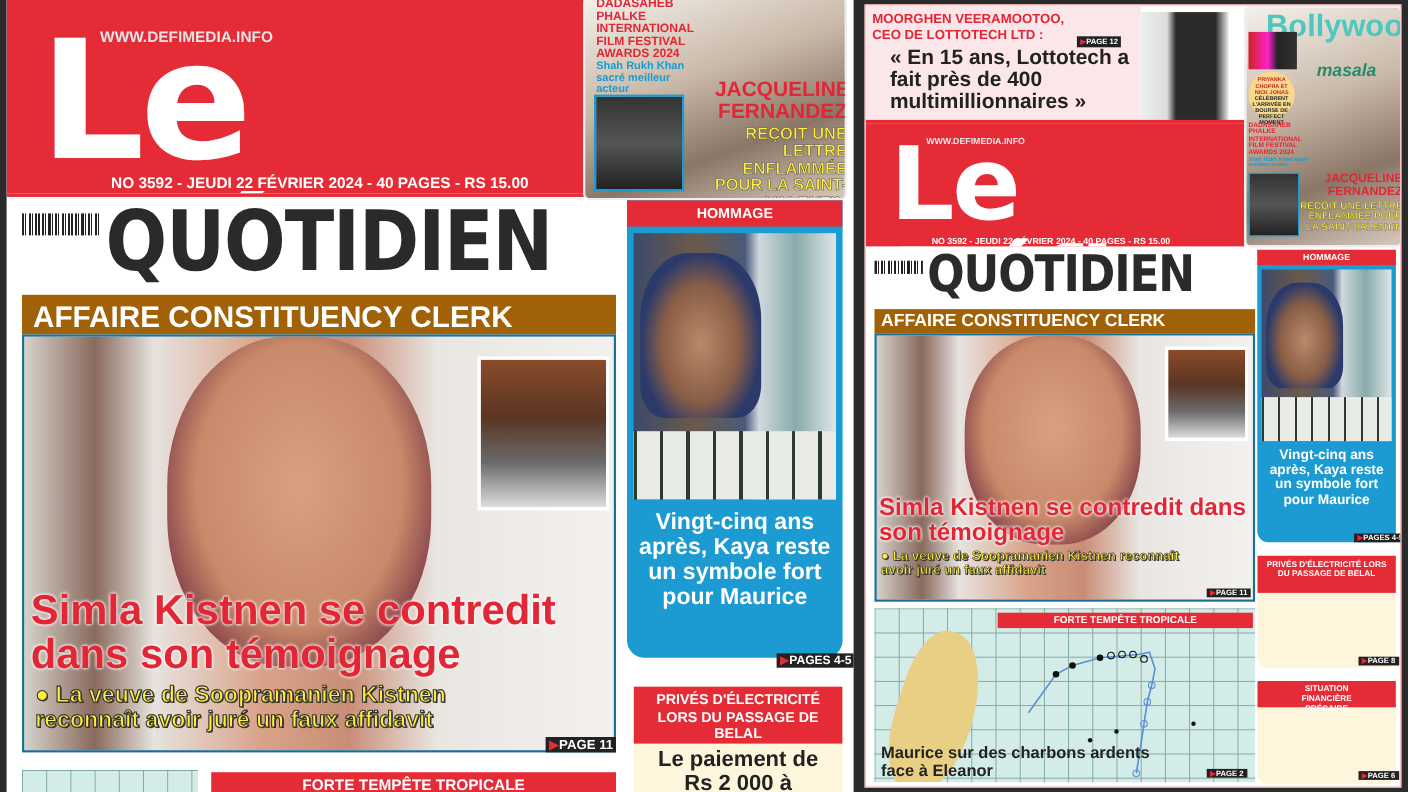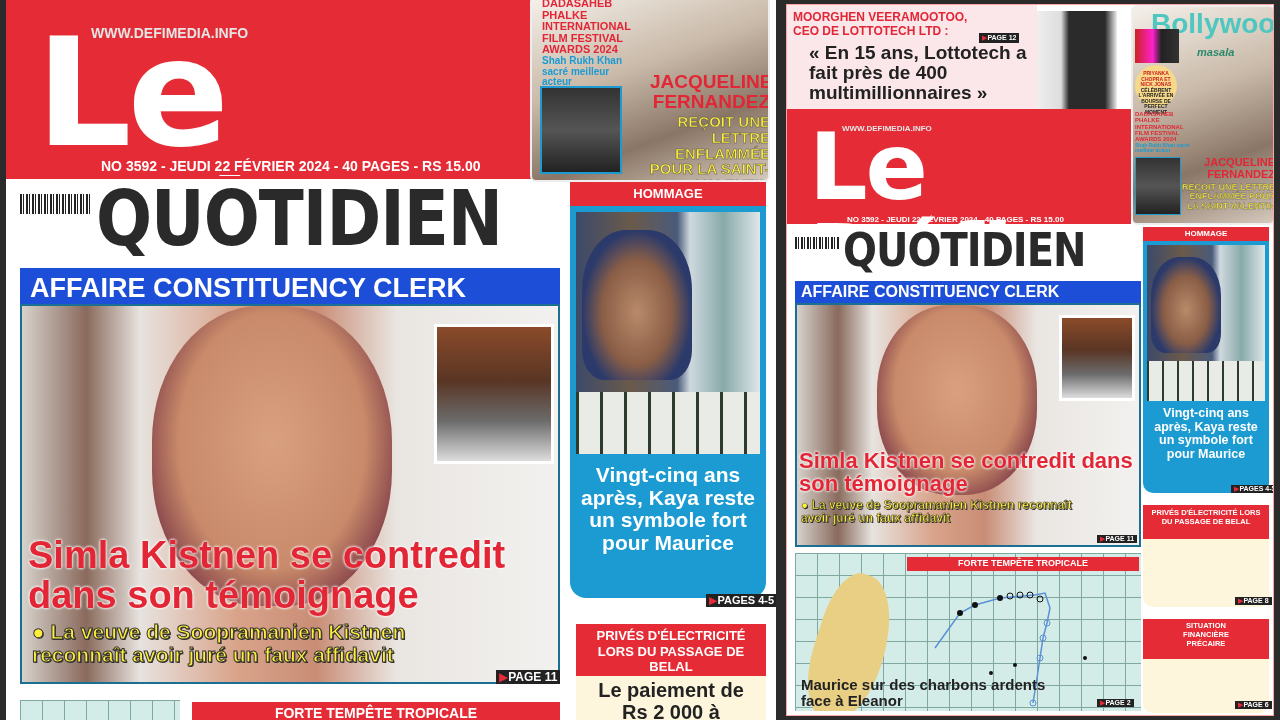--- a/index.html
+++ b/index.html
@@ -7,21 +7,21 @@
   .abs{position:absolute}
   
   #left{position:absolute;left:6px;top:0;width:770px;height:720px;background:#fff;overflow:hidden}
   #right{position:absolute;left:786px;top:4px;width:488px;height:712px;background:#fff;overflow:hidden;border:1px solid #fca5a5}
   .masthead{position:absolute;background:#e52b35;overflow:hidden}
   .logo{position:absolute;color:#fff;font-family:"DejaVu Sans",sans-serif;font-weight:900;letter-spacing:-4px;line-height:1}
   .url{position:absolute;color:#e5e5e5;font-weight:700}
   .issue{position:absolute;color:#fff;font-weight:700;white-space:nowrap}
   .quot{position:absolute;color:#2a2a2a;font-family:"DejaVu Sans",sans-serif;font-weight:700;transform-origin:left top;letter-spacing:-1px;line-height:1}
   .barcode{position:absolute;background:repeating-linear-gradient(90deg,#222 0 2px,#fff 2px 3px,#222 3px 4px,#fff 4px 6px)}
-  .kicker-blue{position:absolute;background:#1d4ed8;color:#fff;font-weight:900;white-space:nowrap;overflow:hidden}
+  .kicker-blue{position:absolute;background:#a16207;color:#fff;font-weight:900;white-space:nowrap;overflow:hidden}
   .photo-main{position:absolute;border:2px solid #1b6f93;background:linear-gradient(90deg,#d6d2cc 0%,#8a6a5c 12%,#e7e3df 22%,#d9a38a 40%,#c98d76 55%,#e9e6e2 70%,#f3f1ef 100%)}
   .face{position:absolute;border-radius:45%;background:radial-gradient(ellipse at 50% 45%,#d9a07f 0%,#c88a6a 55%,#7e3a46 80%,rgba(0,0,0,0) 82%)}
   .inset{position:absolute;border:3px solid #fff;background:linear-gradient(180deg,#8a4b2a 0%,#5a3524 40%,#6b6b6b 70%,#ddd 100%)}
   .headline-red{position:absolute;color:#e32636;font-weight:900;line-height:1.05;text-shadow:0 0 3px #fff,0 0 3px #fff}
   .sub-yellow{position:absolute;color:#ffef3a;font-weight:900;line-height:1.1;-webkit-text-stroke:1px #333;text-shadow:1px 1px 0 #333}
   .pagetag{position:absolute;background:#222;color:#fff;font-weight:900;white-space:nowrap;padding:0 3px}
   .pagetag .tri{color:#e52b35}
   .mag{position:absolute;background:linear-gradient(160deg,#f4f0ea 0%,#c9b9a8 40%,#8a7666 70%,#d5c9bd 100%);border:2px solid #eee;border-radius:6px;overflow:hidden}
   .mag-txt{position:absolute;font-weight:900;line-height:1.05}
   .hommage{position:absolute;background:#1b9bd1;border-radius:0 0 16px 16px;overflow:hidden}
@@ -107,21 +107,21 @@
   <div class="abs" style="left:0;top:104px;width:344px;height:3px;background:#e52b35"></div>
 
   <div class="masthead" style="left:0;top:107px;width:344px;height:112px">
     <div class="url" style="left:55px;top:12px;font-size:8px">WWW.DEFIMEDIA.INFO</div>
     <div class="logo" style="left:22px;top:10px;font-size:92px;letter-spacing:-2px">Le Défi</div>
     <div class="issue" style="left:60px;top:103px;font-size:8px">NO 3592 - JEUDI 22 FÉVRIER 2024 - 40 PAGES - RS 15.00</div>
   </div>
 
   <div class="mag" style="left:344px;top:0;width:144px;height:220px">
     <div class="mag-txt" style="left:18px;top:2px;font-size:28px;color:#4ec7c0">Bollywood</div>
-    <div class="mag-txt" style="left:64px;top:40px;font-size:11px;color:#2a8a6a;font-style:italic">masala</div>
+    <div class="mag-txt" style="left:64px;top:50px;font-size:16px;color:#2a8a6a;font-style:italic">masala</div>
     <div class="abs" style="left:2px;top:22px;width:44px;height:34px;background:linear-gradient(90deg,#c22 0%,#f2c 40%,#222 60%,#333 100%)"></div>
     <div class="abs" style="left:2px;top:58px;width:42px;height:42px;border-radius:50%;background:#f6d98a;font-size:5px;font-weight:900;color:#c22;text-align:center;padding-top:6px;line-height:1.1">
       <div>PRIYANKA CHOPRA ET NICK JONAS</div>
       <div style="color:#222">CÉLÈBRENT L'ARRIVÉE EN BOURSE DE PERFECT MOMENT</div>
     </div>
     <div class="mag-txt dark-red" style="left:2px;top:104px;font-size:6px;width:50px">
       <div>DADASAHEB</div>
       <div>PHALKE</div>
       <div>INTERNATIONAL</div>
       <div>FILM FESTIVAL</div>
@@ -180,16 +180,16 @@
     <div class="hommage-title" style="top:180px;font-size:12.5px;padding:0 4px">Vingt-cinq ans après, Kaya reste un symbole fort pour Maurice</div>
   </div>
   <div class="pagetag" style="left:444px;top:480px;font-size:7px"><span class="tri">▶</span><span>PAGES 4-5</span></div>
 
   <div class="cream" style="left:356px;top:500px;width:126px;height:102px;border-radius:0 0 10px 10px">
     <div class="cream-head" style="height:34px;font-size:7.5px;padding:3px 4px">PRIVÉS D'ÉLECTRICITÉ LORS DU PASSAGE DE BELAL</div>
   </div>
   <div class="pagetag" style="left:448px;top:592px;font-size:7px"><span class="tri">▶</span><span>PAGE 8</span></div>
 
   <div class="cream" style="left:356px;top:614px;width:126px;height:94px;border-radius:0 0 10px 10px">
-    <div class="cream-head" style="height:40px;font-size:7.5px;padding:2px 20px">SITUATION FINANCIÈRE PRÉCAIRE</div>
+    <div class="cream-head" style="height:24px;font-size:7.5px;padding:2px 20px">SITUATION FINANCIÈRE PRÉCAIRE</div>
   </div>
   <div class="pagetag" style="left:448px;top:696px;font-size:7px"><span class="tri">▶</span><span>PAGE 6</span></div>
 </div>
 
 </body></html>

